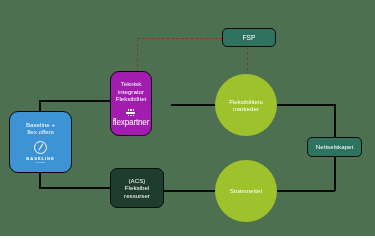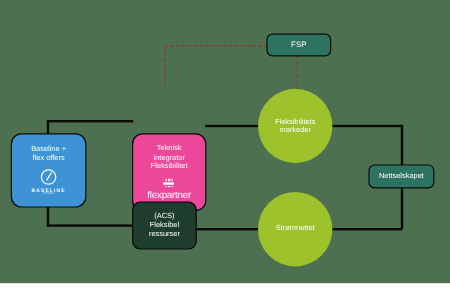--- a/index.html
+++ b/index.html
@@ -95,24 +95,23 @@
   .baseline-sub {
     font-size: 2.1px;
     letter-spacing: 0.3px;
     color: #e3eef8;
     margin-top: 0.5px;
   }
 
   
   #node-teknisk {
     left: 110px; top: 71px;
-    width: 62px; height: 65px;
-    background: #ec4899;
+    width: 42px; height: 65px;
+    background: #a21caf;
     border-radius: 9px;
-    margin-top: 40px;
   }
   #node-teknisk .node-label {
     font-size: 6.2px;
   }
   .flexpartner-logo {
     display: flex;
     flex-direction: column;
     align-items: center;
     margin-top: 7px;
   }

